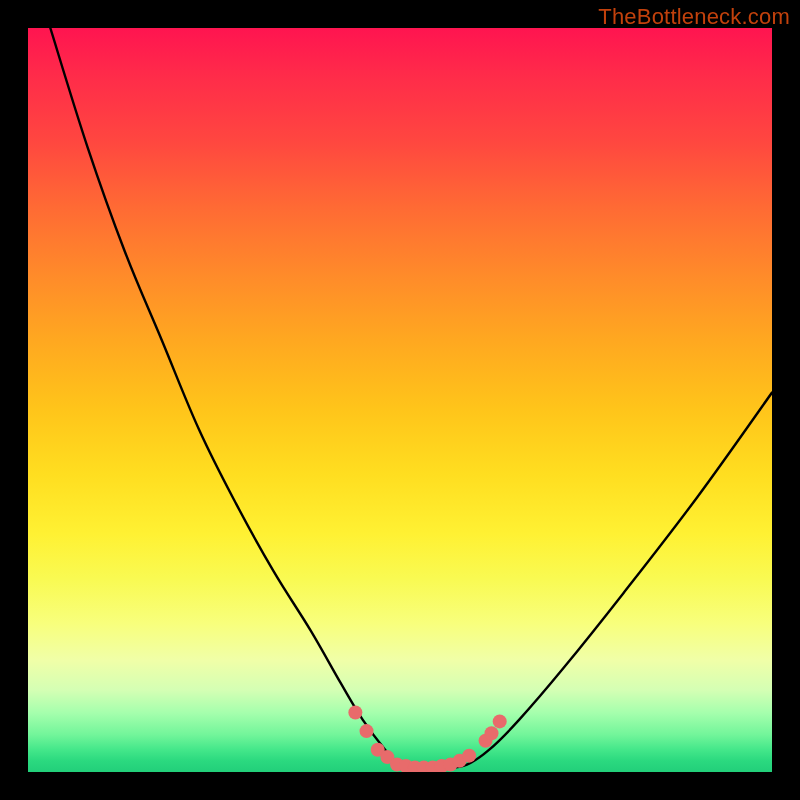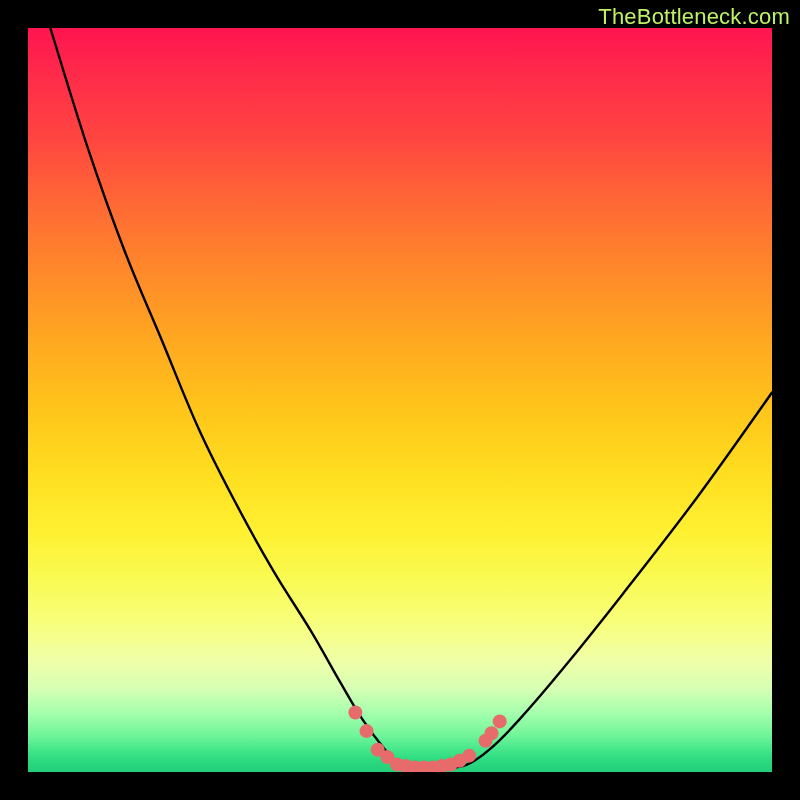--- a/index.html
+++ b/index.html
@@ -14,21 +14,21 @@
   .stage {
     position: relative;
     width: 800px;
     height: 800px;
     background: #000000;
   }
   .watermark {
     position: absolute;
     top: 4px;
     right: 10px;
-    color: #bef264;
+    color: #c2410c;
     font-size: 22px;
     font-weight: 500;
     letter-spacing: 0.2px;
     z-index: 20;
     user-select: none;
   }
   .plot {
     position: absolute;
     left: 28px;
     top: 28px;

